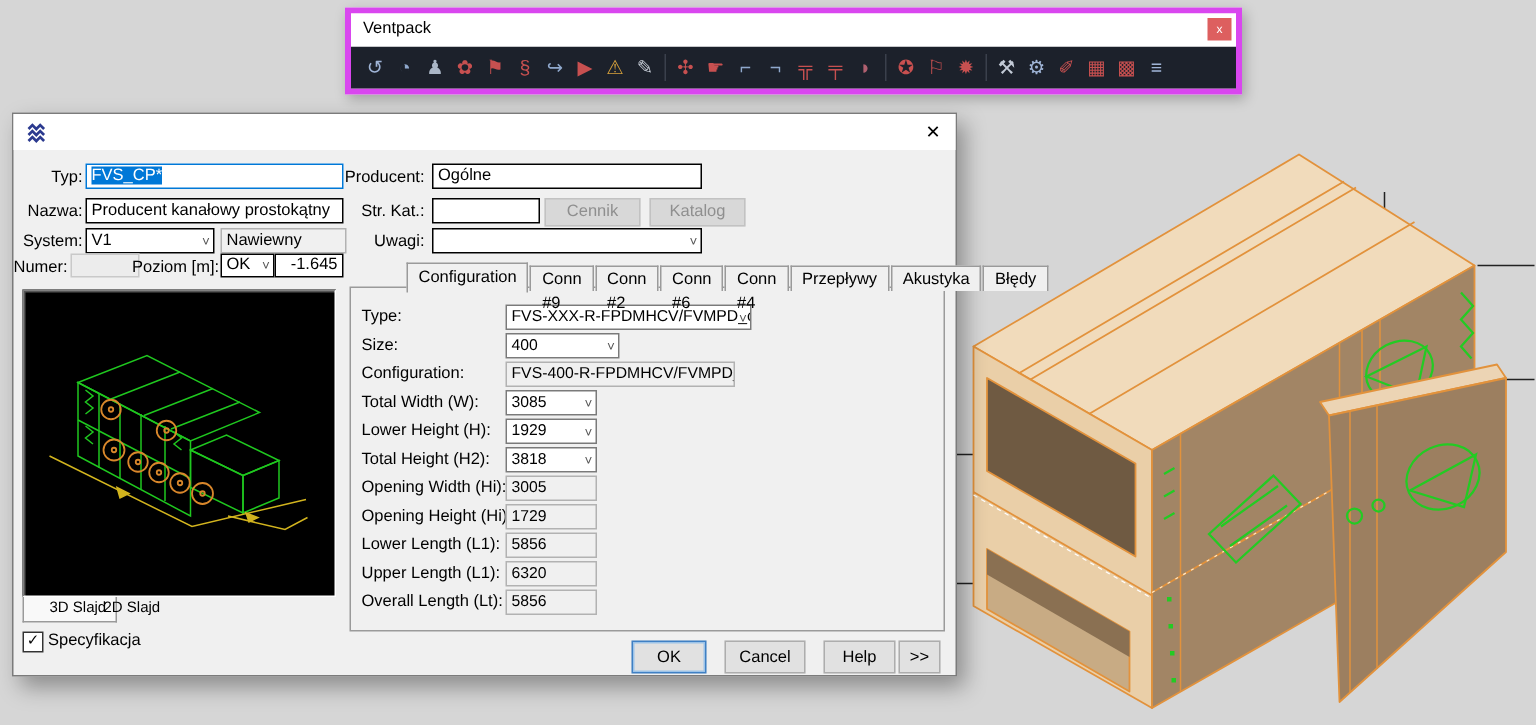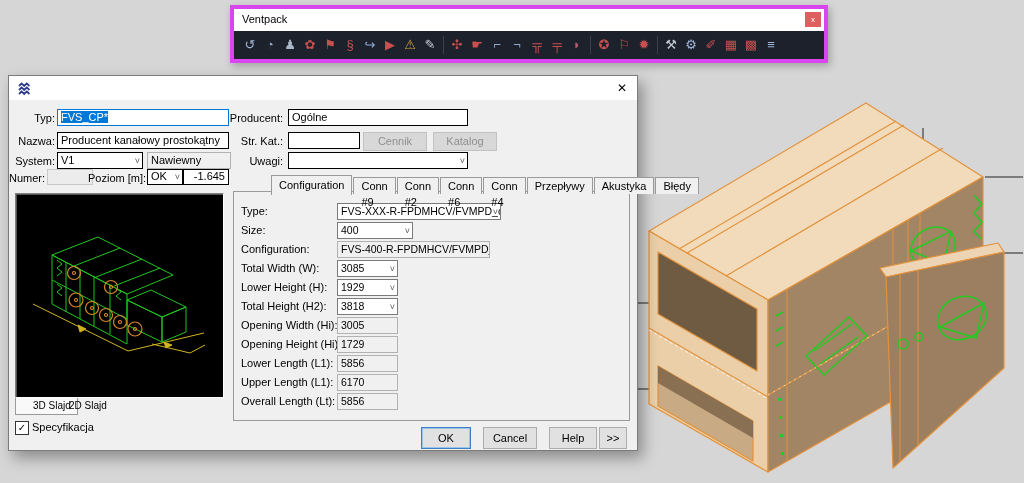--- a/index.html
+++ b/index.html
@@ -282,21 +282,21 @@
         <div class="crow">
           <span class="clab">Opening Height (Hi):</span>
           <span class="cctl cflat" style="width: 53px;"><span>1729</span></span>
         </div>
         <div class="crow">
           <span class="clab">Lower Length (L1):</span>
           <span class="cctl cflat" style="width: 53px;"><span>5856</span></span>
         </div>
         <div class="crow">
           <span class="clab">Upper Length (L1):</span>
-          <span class="cctl cflat" style="width: 53px;"><span>6170</span></span>
+          <span class="cctl cflat" style="width: 53px;"><span>6320</span></span>
         </div>
         <div class="crow">
           <span class="clab">Overall Length (Lt):</span>
           <span class="cctl cflat" style="width: 53px;"><span>5856</span></span>
         </div>
       </div>
 
     <div class="btn def" style="left:412px;top:351px;width:48px;height:20px;line-height:20px">OK</div>
     <div class="btn" style="left:474px;top:351px;width:52px;height:20px;line-height:20px">Cancel</div>
     <div class="btn" style="left:540px;top:351px;width:46px;height:20px;line-height:20px">Help</div>

